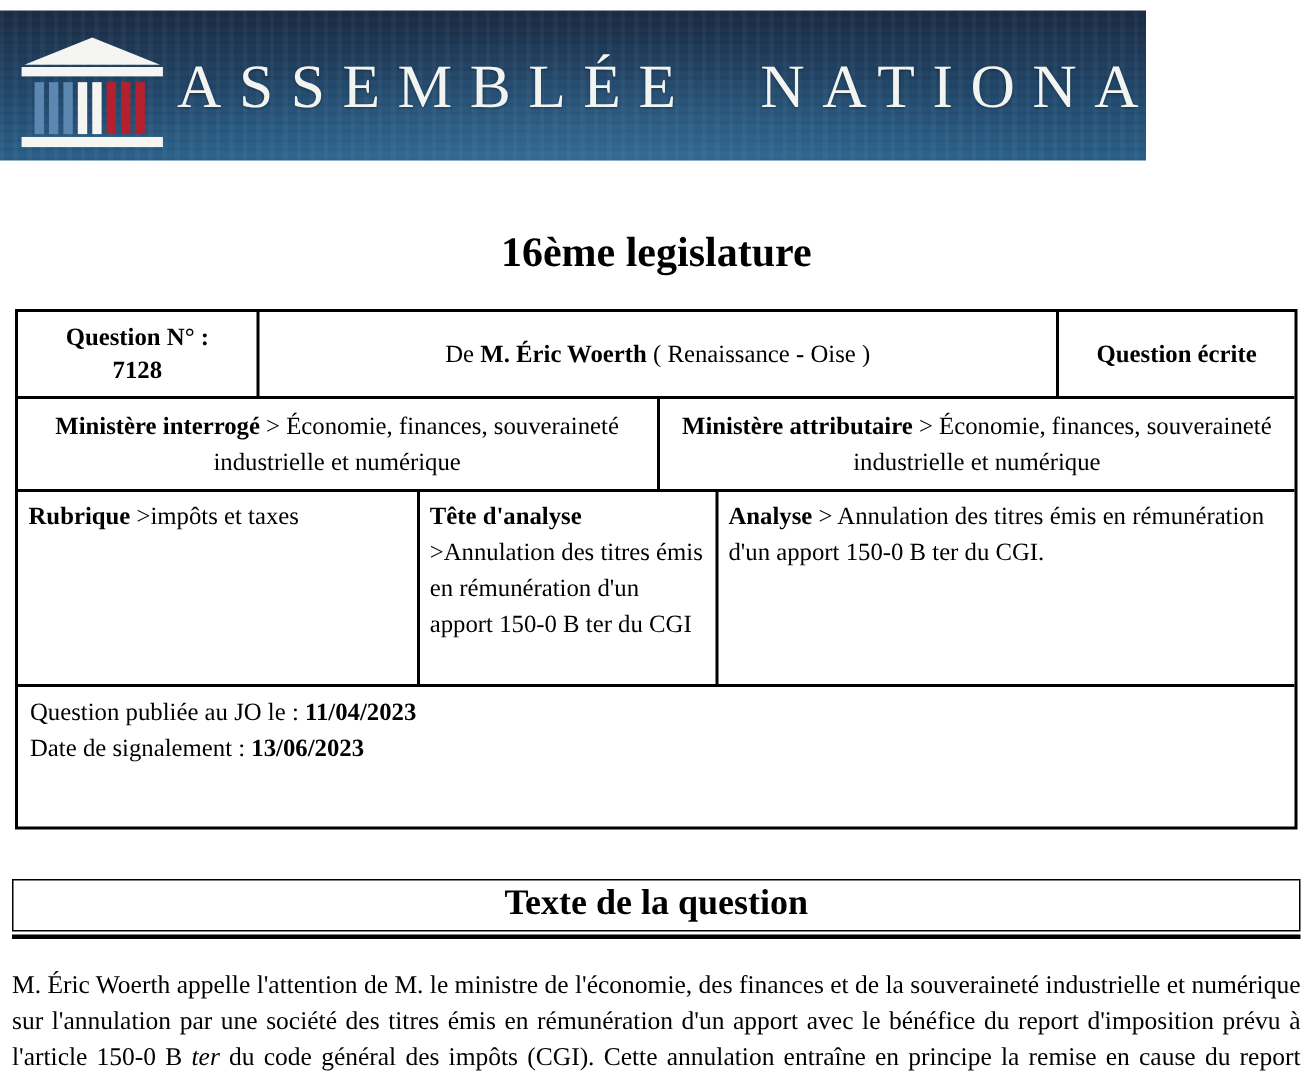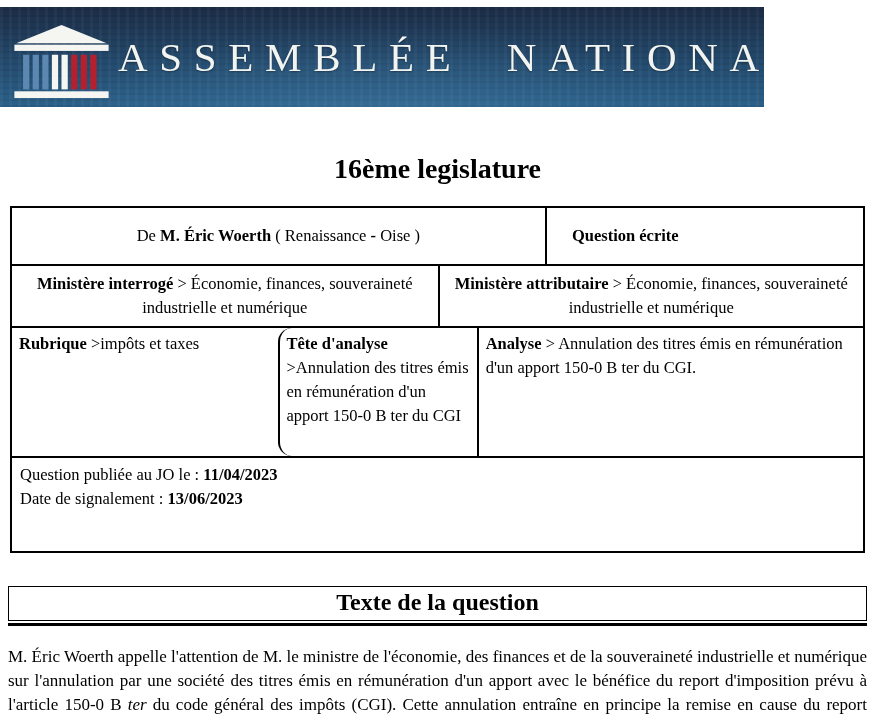--- a/index.html
+++ b/index.html
@@ -80,21 +80,21 @@
   .r2 { height: 60px; }
   .r2 .cell {
     display: flex; align-items: center; justify-content: center;
     text-align: center; padding: 2px 14px;
   }
   .c-min { width: 50%; }
 
   .r3 { height: 128px; }
   .r3 .cell { padding: 4px 8px 4px 7px; }
   .c-rub  { width: 31.2%; }
-  .c-tete { width: 23.4%; border-radius: 14px; }
+  .c-tete { width: 23.4%; }
   .c-ana  { width: 45.4%; }
 
   .r4 { height: 93px; }
   .c-dates { width: 100%; padding: 5px 8px; }
 
   .b { font-weight: bold; }
 
   
   .sec-wrap {
     margin: 33px 8px 0 8px;
@@ -137,20 +137,24 @@
     <rect x="1" y="70" width="98" height="7" fill="#f5f5f2"></rect>
   </svg>
   <div class="banner-title">ASSEMBLÉE NATIONALE</div>
 </div>
 
 <div class="h-legislature">16ème legislature</div>
 
 <div class="itable">
 
   <div class="trow r1">
+    <div class="cell c-qno b">
+      <span>Question N° :</span>
+      <span>7128</span>
+    </div>
     <div class="cell c-de">
       <span>
         <span>De </span><span class="b">M. Éric Woerth</span><span> ( Renaissance </span><span class="b">-</span><span> Oise )</span>
       </span>
     </div>
     <div class="cell c-type b">
       <span>Question écrite</span>
     </div>
   </div>
 

